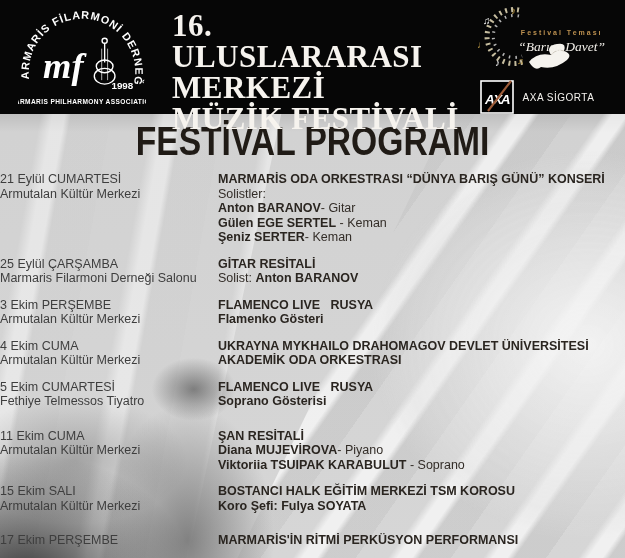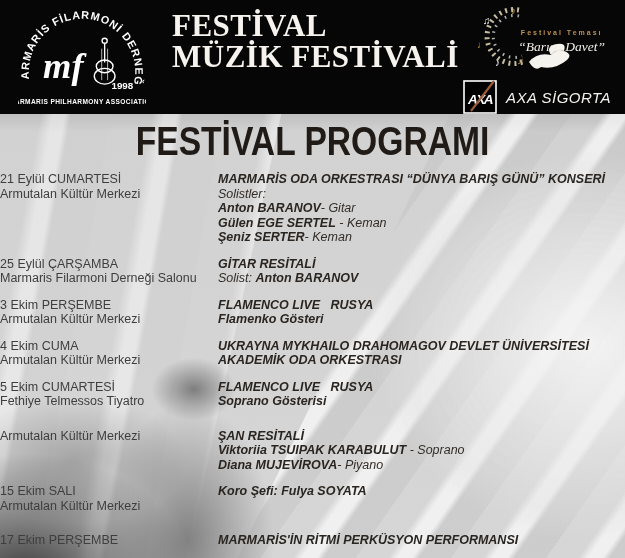--- a/index.html
+++ b/index.html
@@ -14,21 +14,21 @@
   .title-block{flex:1;margin:10px 0 0 26px;color:#f6f3ee;
                font-family:"Liberation Serif","DejaVu Serif",serif;font-weight:bold;
                font-size:31px;line-height:31px;letter-spacing:0.5px;}
   .header-right{flex:none;width:148px;margin:4px 14px 0 0;display:flex;flex-direction:column;align-items:center;}
   .theme-block{position:relative;width:140px;height:72px;}
   .theme-texts{position:absolute;top:25px;right:2px;text-align:center;}
   .theme-label{color:#bd9150;font-size:7px;font-weight:bold;letter-spacing:2px;white-space:nowrap;}
   .theme-name{color:#f2efe9;font-size:13.5px;font-style:italic;white-space:nowrap;
               font-family:"Liberation Serif","DejaVu Serif",serif;margin-top:3px;}
   .sponsor-row{display:flex;align-items:center;gap:9px;margin-top:4px;}
-  .sponsor-name{color:#f4f2ee;font-size:15px;letter-spacing:0.5px;white-space:nowrap;font-style:italic;}
+  .sponsor-name{color:#f4f2ee;font-size:10px;letter-spacing:0.5px;white-space:nowrap;}
 
   
   .bg{position:absolute;top:114px;left:0;width:625px;height:444px;
       background:linear-gradient(180deg,#bfbfbf 0,#d2d2d2 18px,#d6d6d6 100%);}
   .bg .streaks-right{position:absolute;inset:0;
       clip-path:polygon(38% 100%,72% 0,100% 0,100% 100%);
       background:
         radial-gradient(300px 270px at 94% 52%, rgba(250,250,250,.95), rgba(225,225,225,.35) 62%, transparent 72%),
         repeating-linear-gradient(125deg, rgba(255,255,255,0) 0 26px, rgba(255,255,255,.75) 34px 46px, rgba(185,185,185,.35) 52px 78px);
       opacity:.85;}
@@ -48,21 +48,21 @@
   .program-heading{margin:4px auto 0;text-align:center;color:#201b16;font-weight:bold;
       font-size:41px;line-height:46px;letter-spacing:0px;
       transform:scaleX(.82);transform-origin:50% 50%;white-space:nowrap;}
   .rows{margin-top:8px;}
   .row{display:flex;align-items:flex-start;}
   .row + .row{margin-top:12px;}
   .row:nth-of-type(6),.row:nth-of-type(8){margin-top:20px;}
   .col-left{flex:none;width:205px;color:#3e3e3e;
             font-size:12.5px;line-height:14.5px;}
   .col-right{flex:1;margin-left:13px;color:#332d28;font-size:12.5px;line-height:14.5px;}
-  .col-right .line{white-space:pre-wrap;font-style:italic;}
+  .col-right .line{white-space:pre-wrap;}
   .col-right .b{font-weight:bold;color:#2a2520;}
 </style>
 </head>
 <body>
 
 <div class="poster">
 
   <div class="bg">
     <div class="streaks-left"></div>
     <div class="streaks-right"></div>
@@ -85,21 +85,22 @@
         <ellipse cx="88" cy="60" rx="8.5" ry="6.5"></ellipse>
         <ellipse cx="88" cy="70" rx="10.5" ry="8"></ellipse>
         <line x1="85" y1="42" x2="85" y2="74" stroke-width="0.7"></line>
         <line x1="91" y1="42" x2="91" y2="74" stroke-width="0.7"></line>
       </g>
       <text x="106" y="83" font-size="10" font-weight="bold" fill="#ffffff" text-anchor="middle" font-family="Liberation Sans, DejaVu Sans, sans-serif">1998</text>
       <text x="65" y="98" font-size="6.7" font-weight="bold" fill="#ffffff" text-anchor="middle" letter-spacing="0.4" font-family="Liberation Sans, DejaVu Sans, sans-serif">MARMARIS PHILHARMONY ASSOCIATION</text>
     </svg>
 
     <div class="title-block">
-      <div>FESTİVAL</div>
+      <div>16. ULUSLARARASI</div>
+      <div>MERKEZİ</div>
       <div>MÜZİK FESTİVALİ</div>
     </div>
 
     <div class="header-right">
       <div class="theme-block">
         <svg width="140" height="72" viewBox="0 0 140 72">
           <path d="M52 6 A27 27 0 1 0 56 58" fill="none" stroke="#e8ddba" stroke-width="5" stroke-dasharray="2 4" opacity="0.85"></path>
           <path d="M52 12 A21 21 0 1 0 55 52" fill="none" stroke="#ffffff" stroke-width="3" stroke-dasharray="1.5 5" opacity="0.7"></path>
           <text x="44" y="10" font-size="10" fill="#c9a44a">♪</text>
           <text x="16" y="20" font-size="10" fill="#ffffff">♫</text>
@@ -178,34 +179,36 @@
             <div>5 Ekim CUMARTESİ</div>
             <div>Fethiye Telmessos Tiyatro</div>
           </div>
           <div class="col-right">
             <div class="line"><span class="b">FLAMENCO LIVE   RUSYA</span></div>
             <div class="line"><span class="b">Soprano Gösterisi</span></div>
           </div>
         </div>
         <div class="row">
           <div class="col-left">
+            <div>11 Ekim CUMA</div>
             <div>Armutalan Kültür Merkezi</div>
           </div>
           <div class="col-right">
             <div class="line"><span class="b">ŞAN RESİTALİ</span></div>
+            <div class="line"><span class="b">Diana MUJEVİROVA</span><span>- Piyano</span></div>
             <div class="line"><span class="b">Viktoriia TSUIPAK KARABULUT</span><span> - Soprano</span></div>
-            <div class="line"><span class="b">Diana MUJEVİROVA</span><span>- Piyano</span></div>
           </div>
         </div>
         <div class="row">
           <div class="col-left">
             <div>15 Ekim SALI</div>
             <div>Armutalan Kültür Merkezi</div>
           </div>
           <div class="col-right">
+            <div class="line"><span class="b">BOSTANCI HALK EĞİTİM MERKEZİ TSM KOROSU</span></div>
             <div class="line"><span class="b">Koro Şefi: Fulya SOYATA</span></div>
           </div>
         </div>
         <div class="row">
           <div class="col-left">
             <div>17 Ekim PERŞEMBE</div>
           </div>
           <div class="col-right">
             <div class="line"><span class="b">MARMARİS'İN RİTMİ PERKÜSYON PERFORMANSI</span></div>
           </div>

